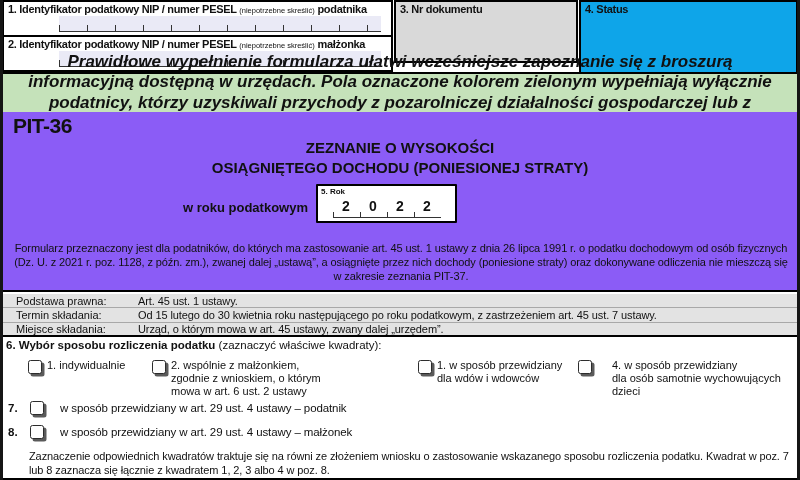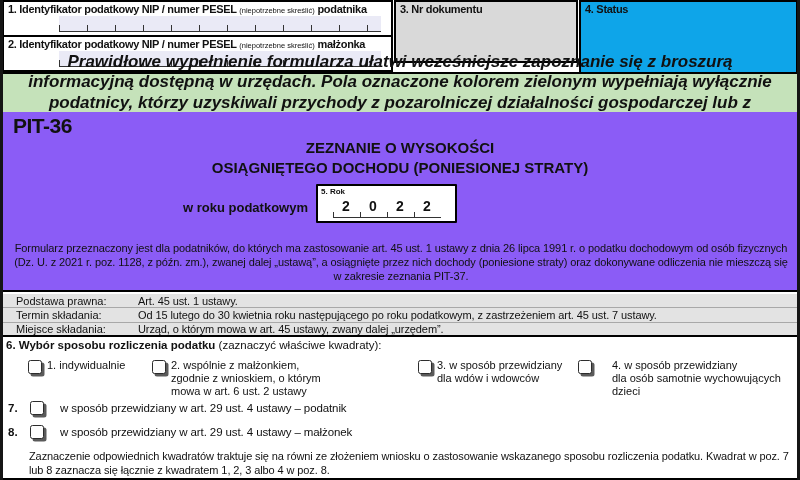--- a/index.html
+++ b/index.html
@@ -169,21 +169,21 @@
       <div class="olabel">1. indywidualnie</div>
     </div>
     <div class="opt opt2">
       <div class="cb"></div>
       <div class="olabel">2. wspólnie z małżonkiem,
 zgodnie z wnioskiem, o którym
 mowa w art. 6 ust. 2 ustawy</div>
     </div>
     <div class="opt opt3">
       <div class="cb"></div>
-      <div class="olabel">3. w sposób przewidziany
+      <div class="olabel">1. w sposób przewidziany
 dla wdów i wdowców</div>
     </div>
     <div class="opt opt4">
       <div class="cb"></div>
       <div class="olabel">4. w sposób przewidziany
 dla osób samotnie wychowujących
 dzieci</div>
     </div>
 
     <div class="numrow row7">

